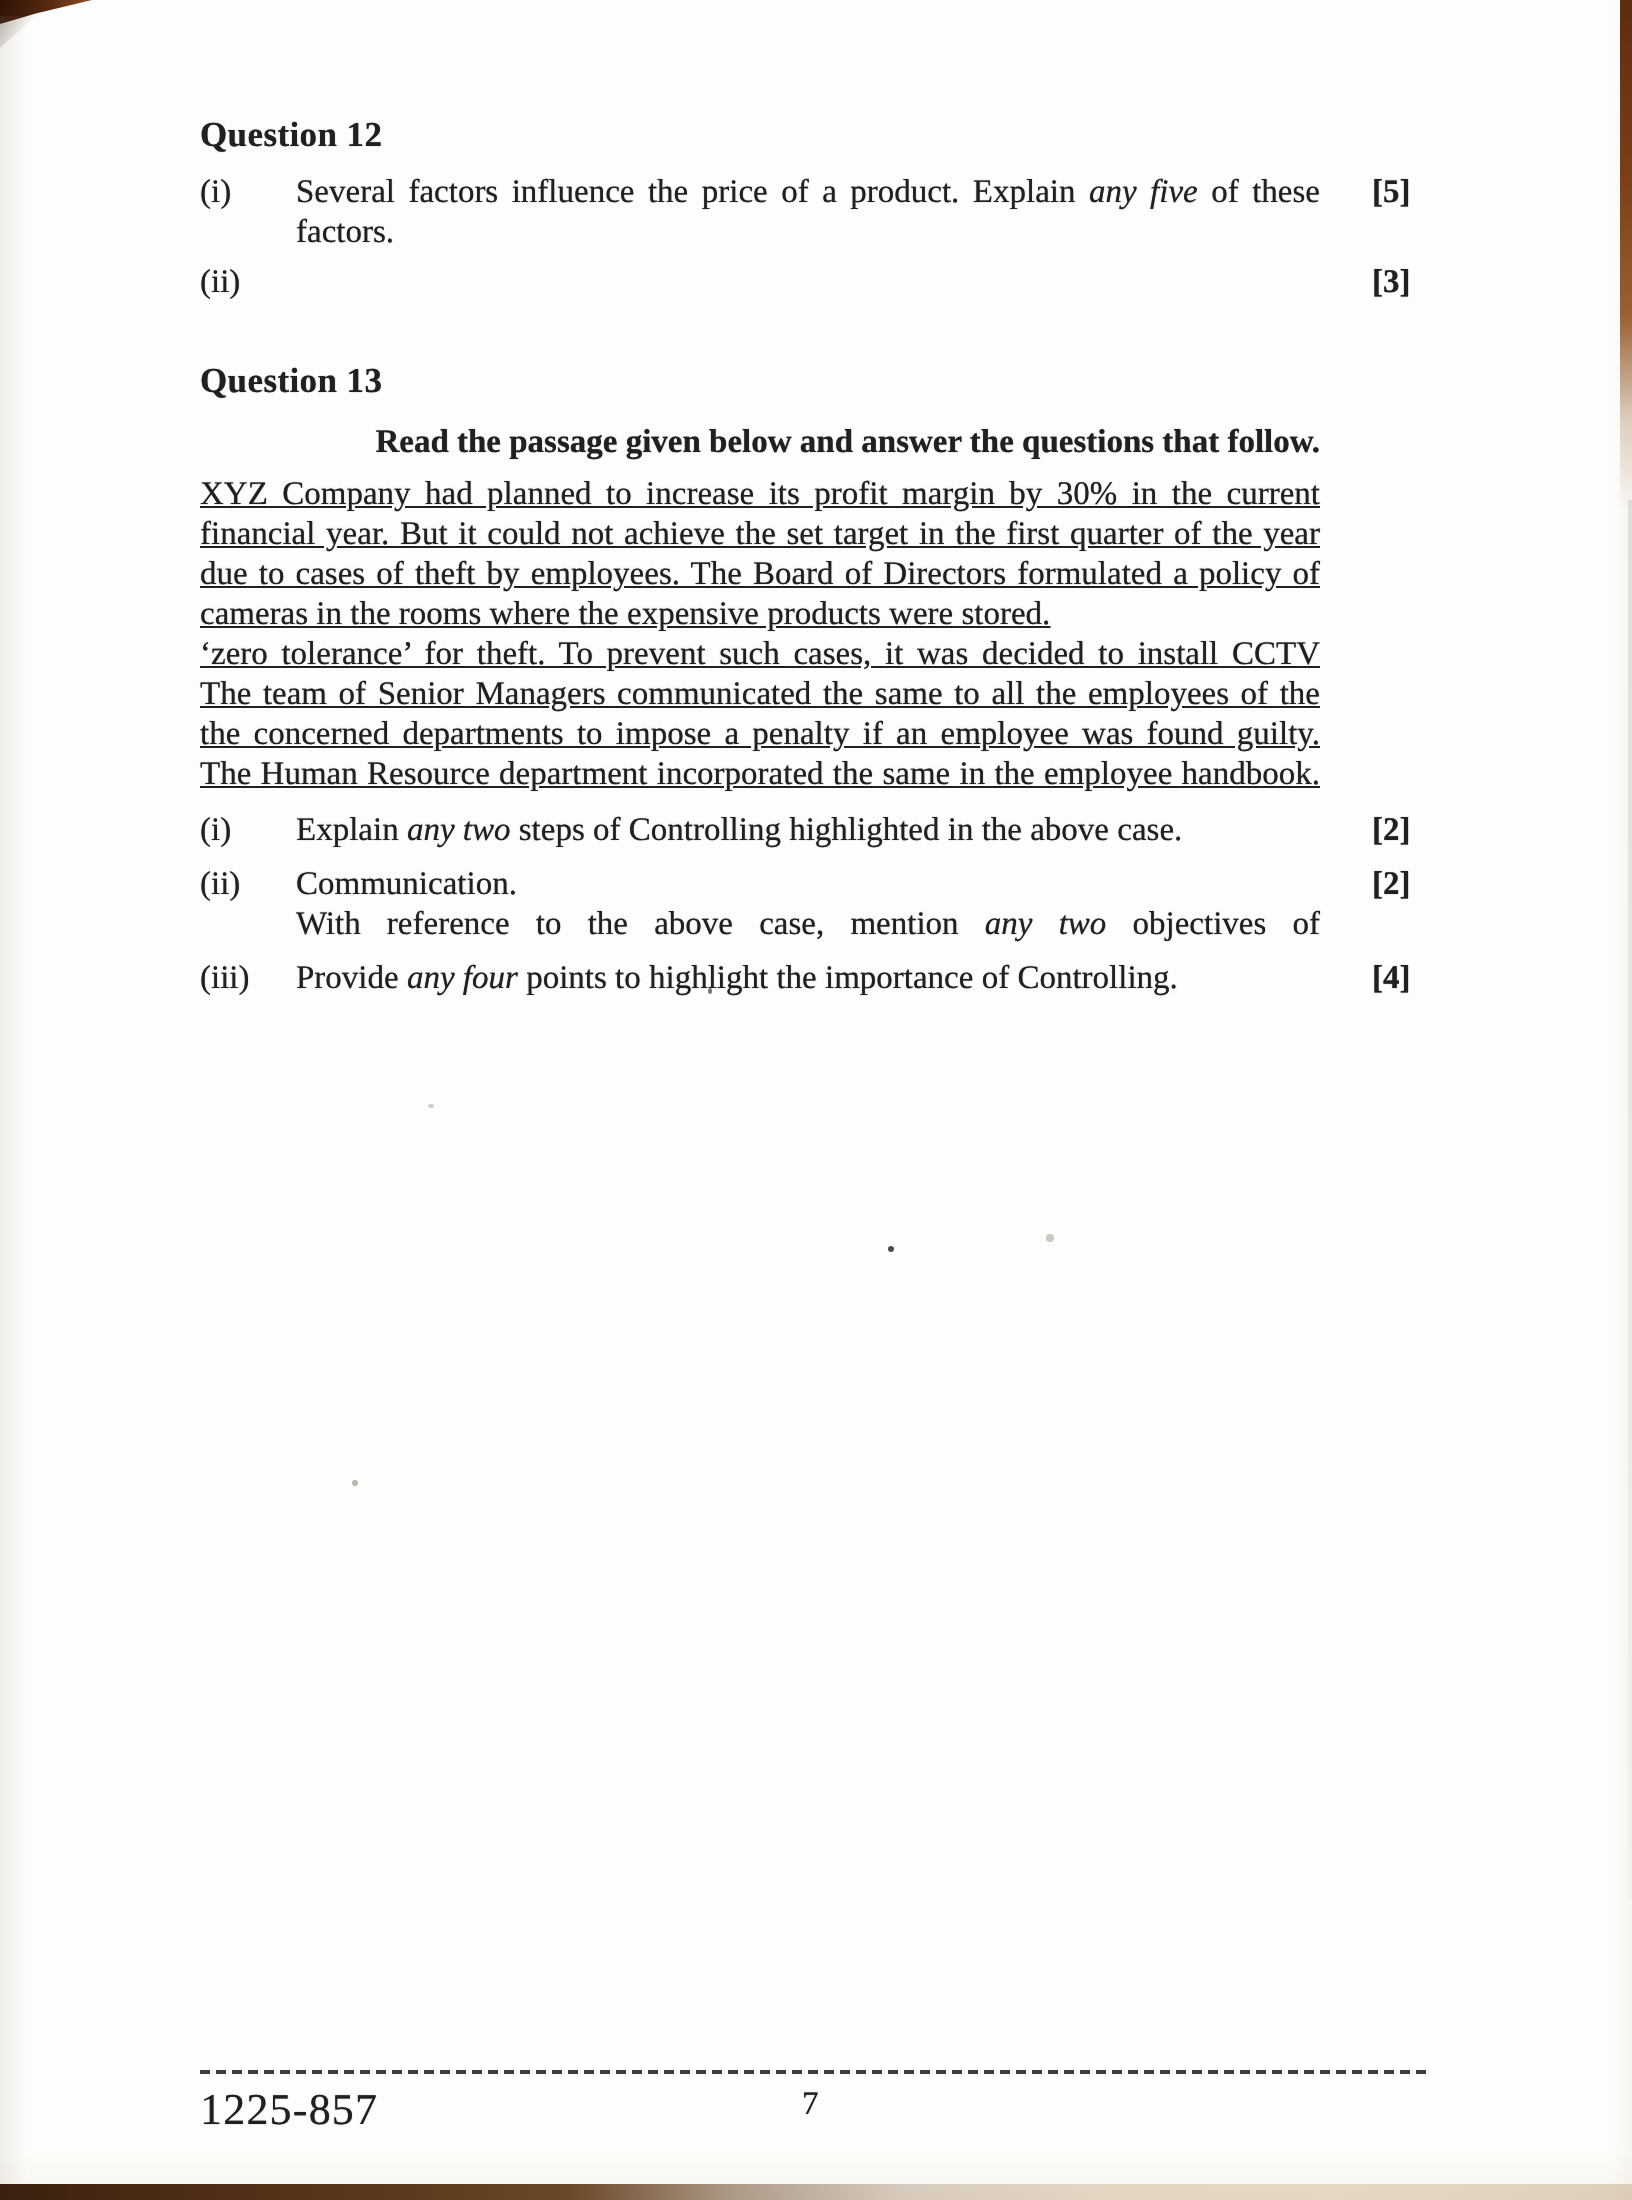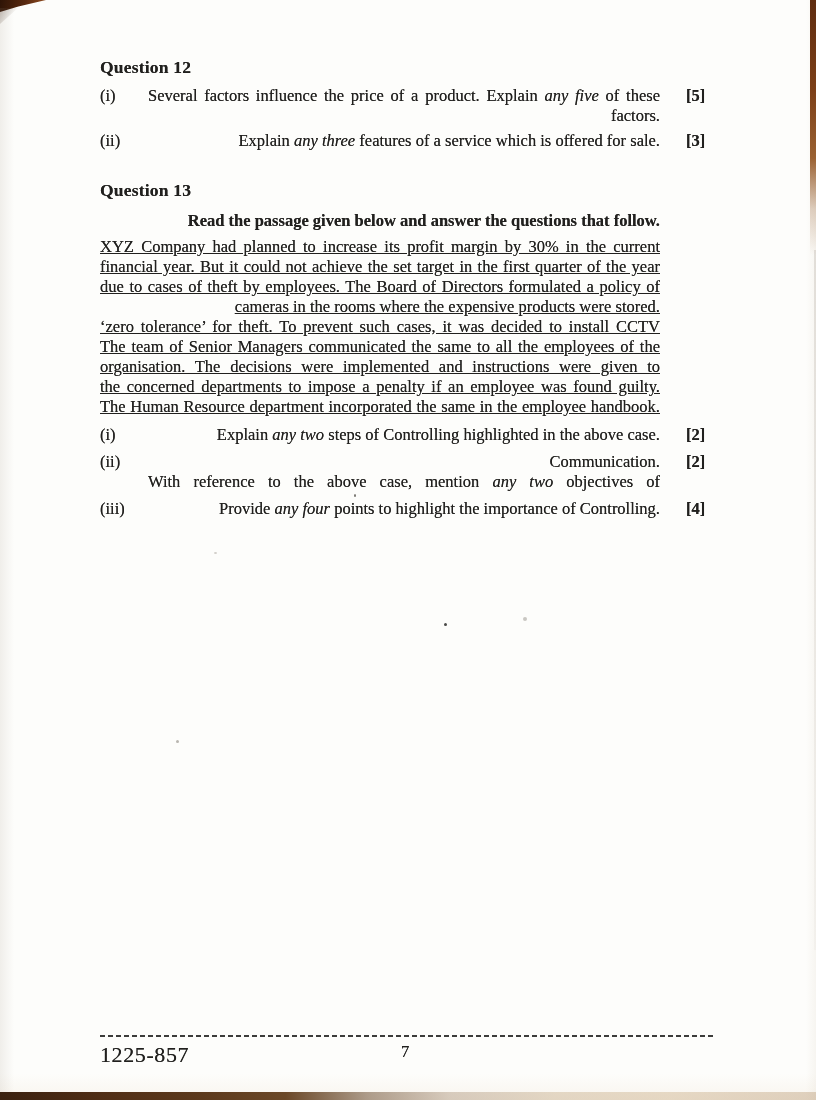--- a/index.html
+++ b/index.html
@@ -59,21 +59,21 @@
     margin:0;font-size:17.5px;line-height:21px;font-weight:700;
     letter-spacing:.2px;
   }
   .instruction{
     margin:9px 0 0 0;font-size:16.5px;line-height:21px;font-weight:700;
     width:560px;
     text-align:right;
   }
   .passage{margin-top:6px;width:560px;font-size:16.5px;text-decoration:underline;}
   .para{margin:0;}
-  .line{display:block;line-height:20px;text-align:right;}
+  .line{display:block;line-height:20px;text-align:left;}
   .line.just{text-align:justify;text-align-last:justify;}
   .items{margin-top:8px;}
   #q12 .items .item{margin-bottom:5px;}
   #q13 .items .item{margin-bottom:7px;}
   .item{display:flex;align-items:flex-start;font-size:16.5px;}
   .marker{width:48px;flex:0 0 48px;line-height:20px;}
   .itext{width:512px;flex:0 0 512px;}
   .marks{margin-left:auto;width:26px;flex:0 0 26px;line-height:20px;font-weight:600;text-align:left;}
   em{font-style:italic;}
 
@@ -111,42 +111,38 @@
         <div class="item">
           <span class="marker">(i)</span>
           <div class="itext">
             <div class="line just"><span>Several factors influence the price of a product. Explain </span><em>any five</em><span> of these</span></div>
             <div class="line"><span>factors.</span></div>
           </div>
           <span class="marks">[5]</span>
         </div>
         <div class="item">
           <span class="marker">(ii)</span>
-          <div class="itext">
-            <div class="line"><span>Explain </span><em>any three</em><span> features of a service which is offered for sale.</span></div>
-          </div>
           <span class="marks">[3]</span>
         </div>
       </div>
   </section>
 
   <section id="q13">
     <h2 class="qtitle">Question 13</h2>
     <p class="instruction">Read the passage given below and answer the questions that follow.</p>
     <div class="passage">
         <div class="para">
           <div class="line just"><span>XYZ Company had planned to increase its profit margin by 30% in the current</span></div>
           <div class="line just"><span>financial year. But it could not achieve the set target in the first quarter of the year</span></div>
           <div class="line just"><span>due to cases of theft by employees. The Board of Directors formulated a policy of</span></div>
           <div class="line"><span>cameras in the rooms where the expensive products were stored.</span></div>
           <div class="line just"><span>‘zero tolerance’ for theft. To prevent such cases, it was decided to install CCTV</span></div>
         </div>
         <div class="para">
           <div class="line just"><span>The team of Senior Managers communicated the same to all the employees of the</span></div>
-          <div class="line just"><span>organisation. The decisions were implemented and instructions were given to</span></div>
           <div class="line just"><span>the concerned departments to impose a penalty if an employee was found guilty.</span></div>
           <div class="line just"><span>The Human Resource department incorporated the same in the employee handbook.</span></div>
         </div>
       </div>
     <div class="items">
         <div class="item">
           <span class="marker">(i)</span>
           <div class="itext">
             <div class="line"><span>Explain </span><em>any two</em><span> steps of Controlling highlighted in the above case.</span></div>
           </div>

